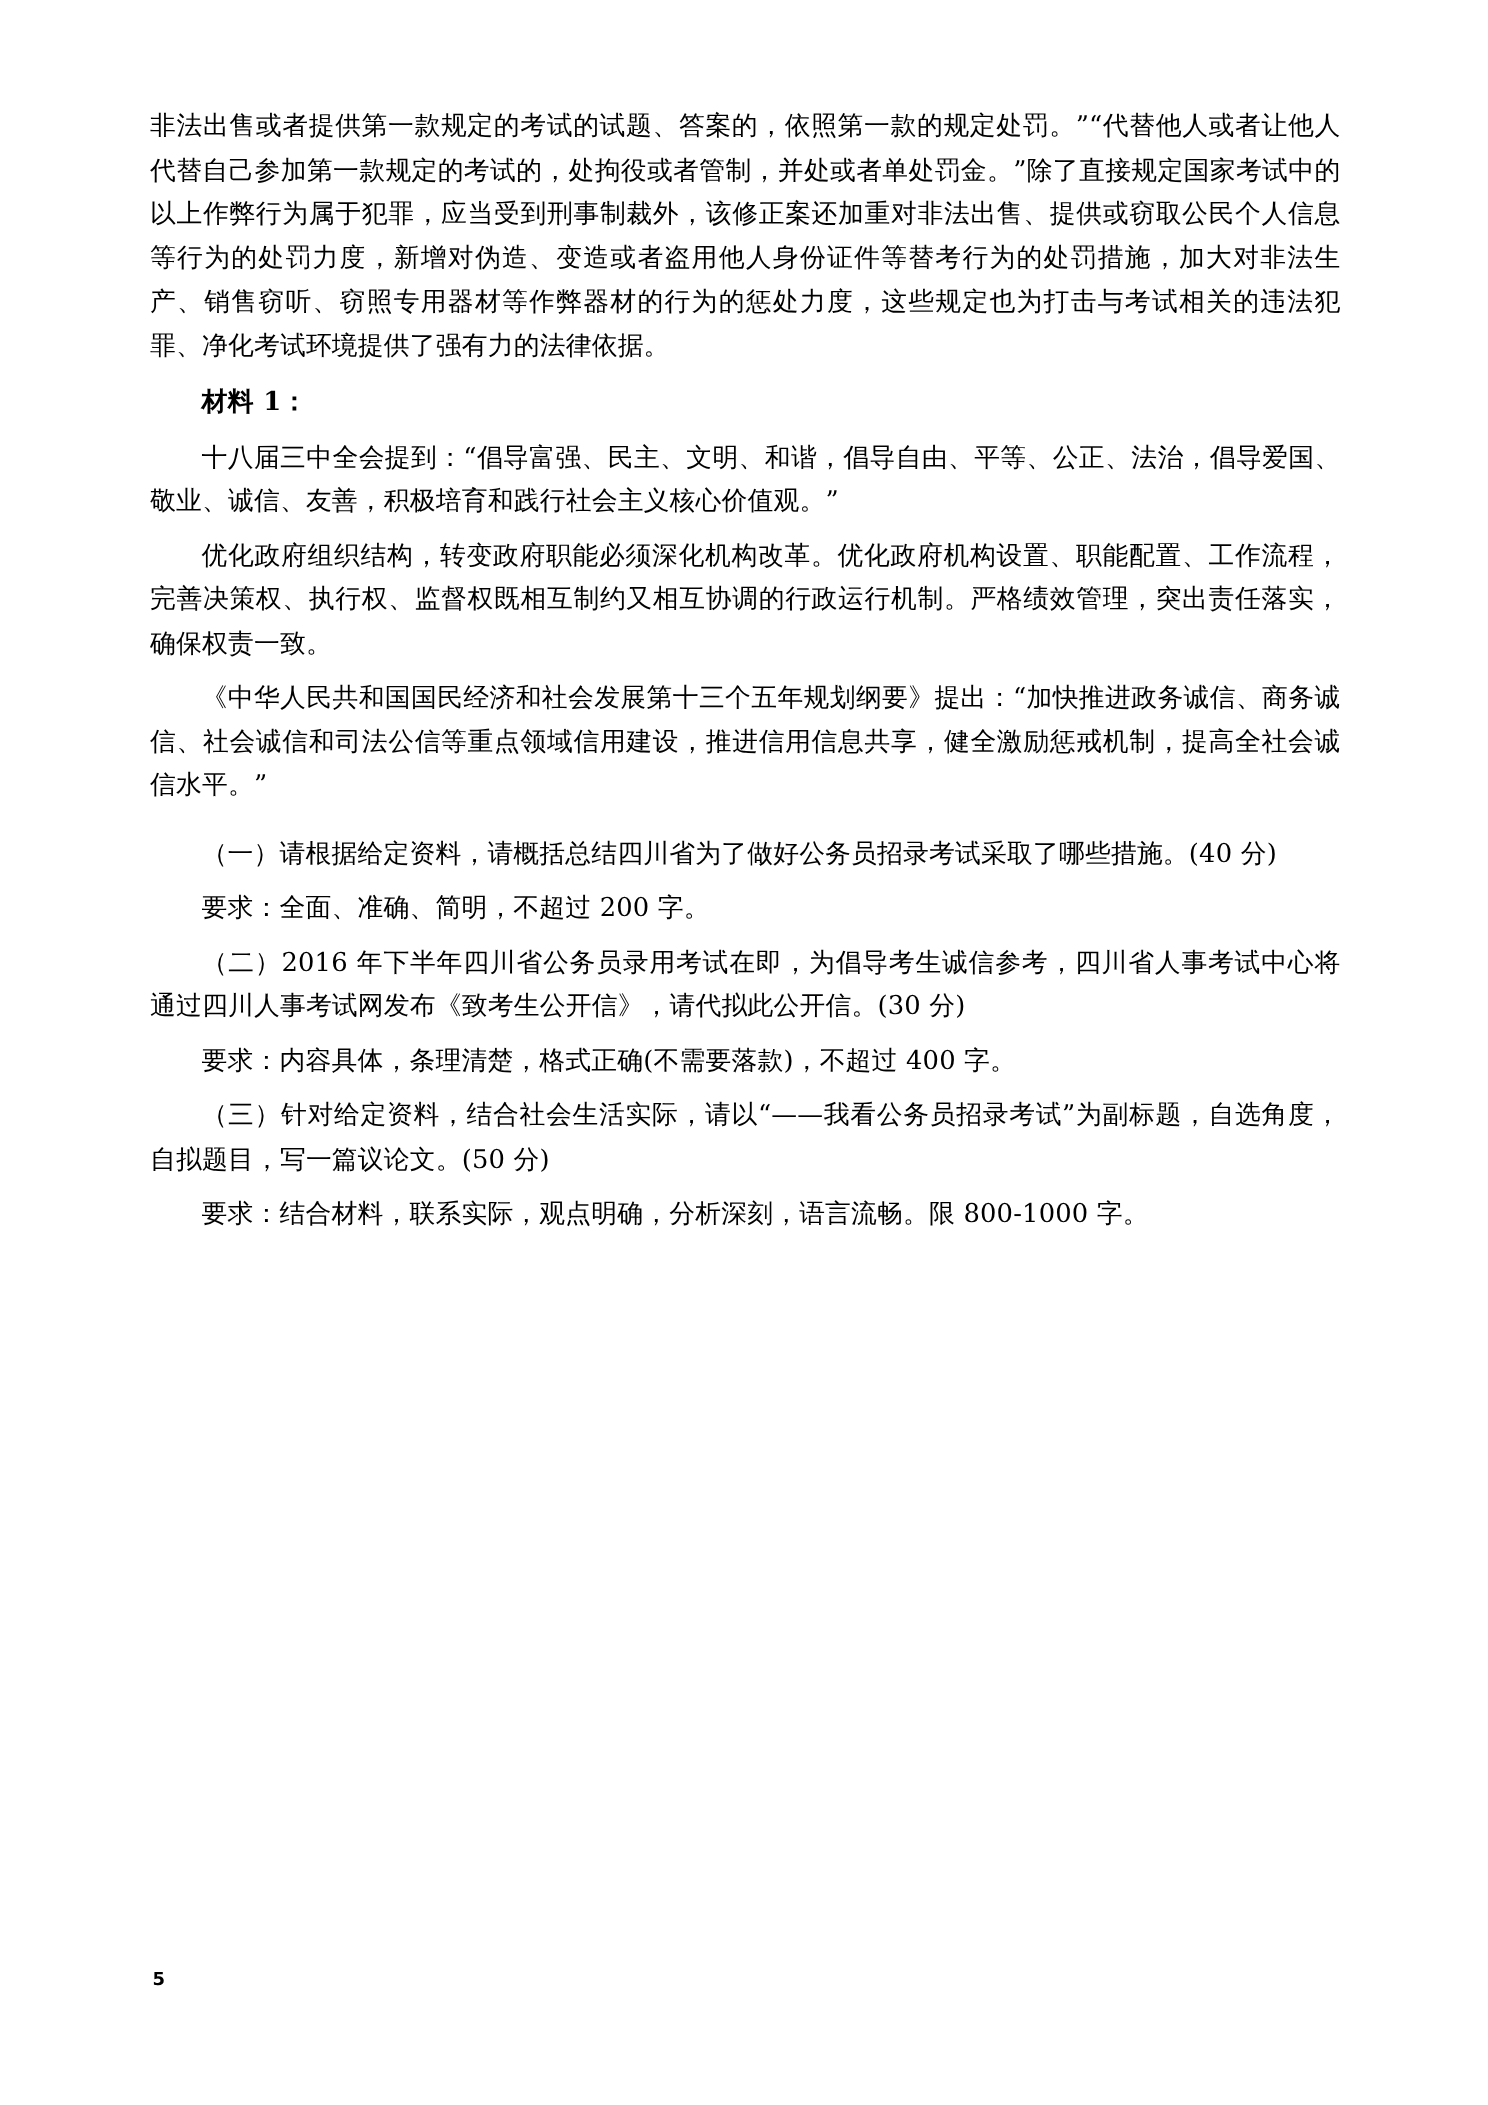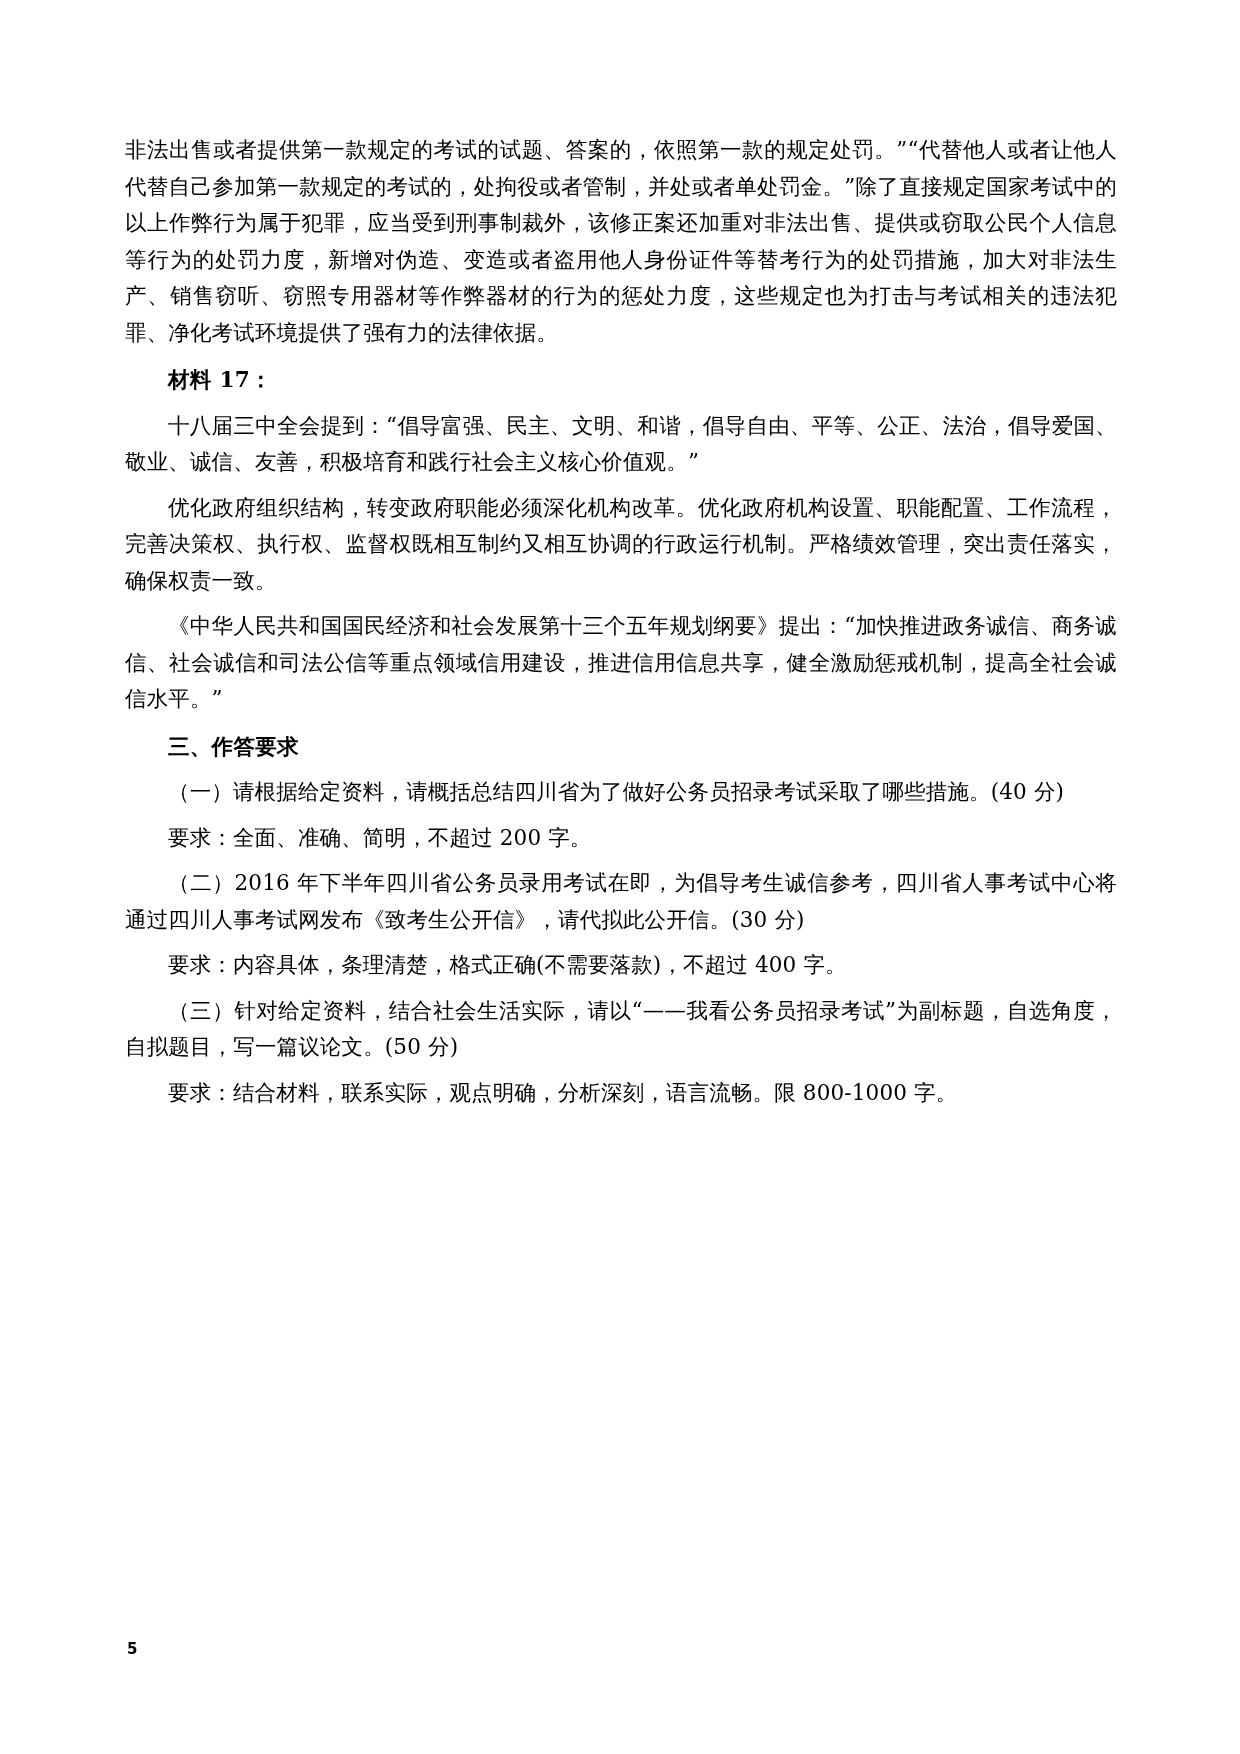--- a/index.html
+++ b/index.html
@@ -40,21 +40,20 @@
     text-align-last: left;
     margin: 0 0 0 0;
     letter-spacing: 0.15px;
     word-break: break-all;
   }
   .para.indent {
     text-indent: 2em;
   }
   .para.noindent {
     text-indent: 0;
-    margin-top: 44px;
   }
   .gap-sm { height: 9px; }
   .gap-md { height: 11px; }
 
   
   .heading {
     font-family: "DejaVu Serif", "Liberation Serif", serif;
     font-size: 21.5px;
     line-height: 36.5px;
     font-weight: bold;
@@ -79,37 +78,36 @@
 <body>
 
 <div class="page">
 
   <div class="content">
 
     <p class="para noindent">非法出售或者提供第一款规定的考试的试题、答案的，依照第一款的规定处罚。”“代替他人或者让他人代替自己参加第一款规定的考试的，处拘役或者管制，并处或者单处罚金。”除了直接规定国家考试中的以上作弊行为属于犯罪，应当受到刑事制裁外，该修正案还加重对非法出售、提供或窃取公民个人信息等行为的处罚力度，新增对伪造、变造或者盗用他人身份证件等替考行为的处罚措施，加大对非法生产、销售窃听、窃照专用器材等作弊器材的行为的惩处力度，这些规定也为打击与考试相关的违法犯罪、净化考试环境提供了强有力的法律依据。</p>
 
     <div class="gap-md"></div>
 
-    <p class="heading">材料 17：</p>
+    <p class="heading">材料 1：</p>
 
     <div class="gap-sm"></div>
 
     <p class="para indent">十八届三中全会提到：“倡导富强、民主、文明、和谐，倡导自由、平等、公正、法治，倡导爱国、敬业、诚信、友善，积极培育和践行社会主义核心价值观。”</p>
 
     <div class="gap-sm"></div>
 
     <p class="para indent">优化政府组织结构，转变政府职能必须深化机构改革。优化政府机构设置、职能配置、工作流程，完善决策权、执行权、监督权既相互制约又相互协调的行政运行机制。严格绩效管理，突出责任落实，确保权责一致。</p>
 
     <div class="gap-sm"></div>
 
     <p class="para indent">《中华人民共和国国民经济和社会发展第十三个五年规划纲要》提出：“加快推进政务诚信、商务诚信、社会诚信和司法公信等重点领域信用建设，推进信用信息共享，健全激励惩戒机制，提高全社会诚信水平。”</p>
 
     <div class="gap-md"></div>
 
-    <p class="heading">三、作答要求</p>
 
     <div class="gap-sm"></div>
 
     <p class="para indent">（一）请根据给定资料，请概括总结四川省为了做好公务员招录考试采取了哪些措施。(40 分)</p>
 
     <div class="gap-sm"></div>
 
     <p class="para indent">要求：全面、准确、简明，不超过 200 字。</p>
 
     <div class="gap-sm"></div>

